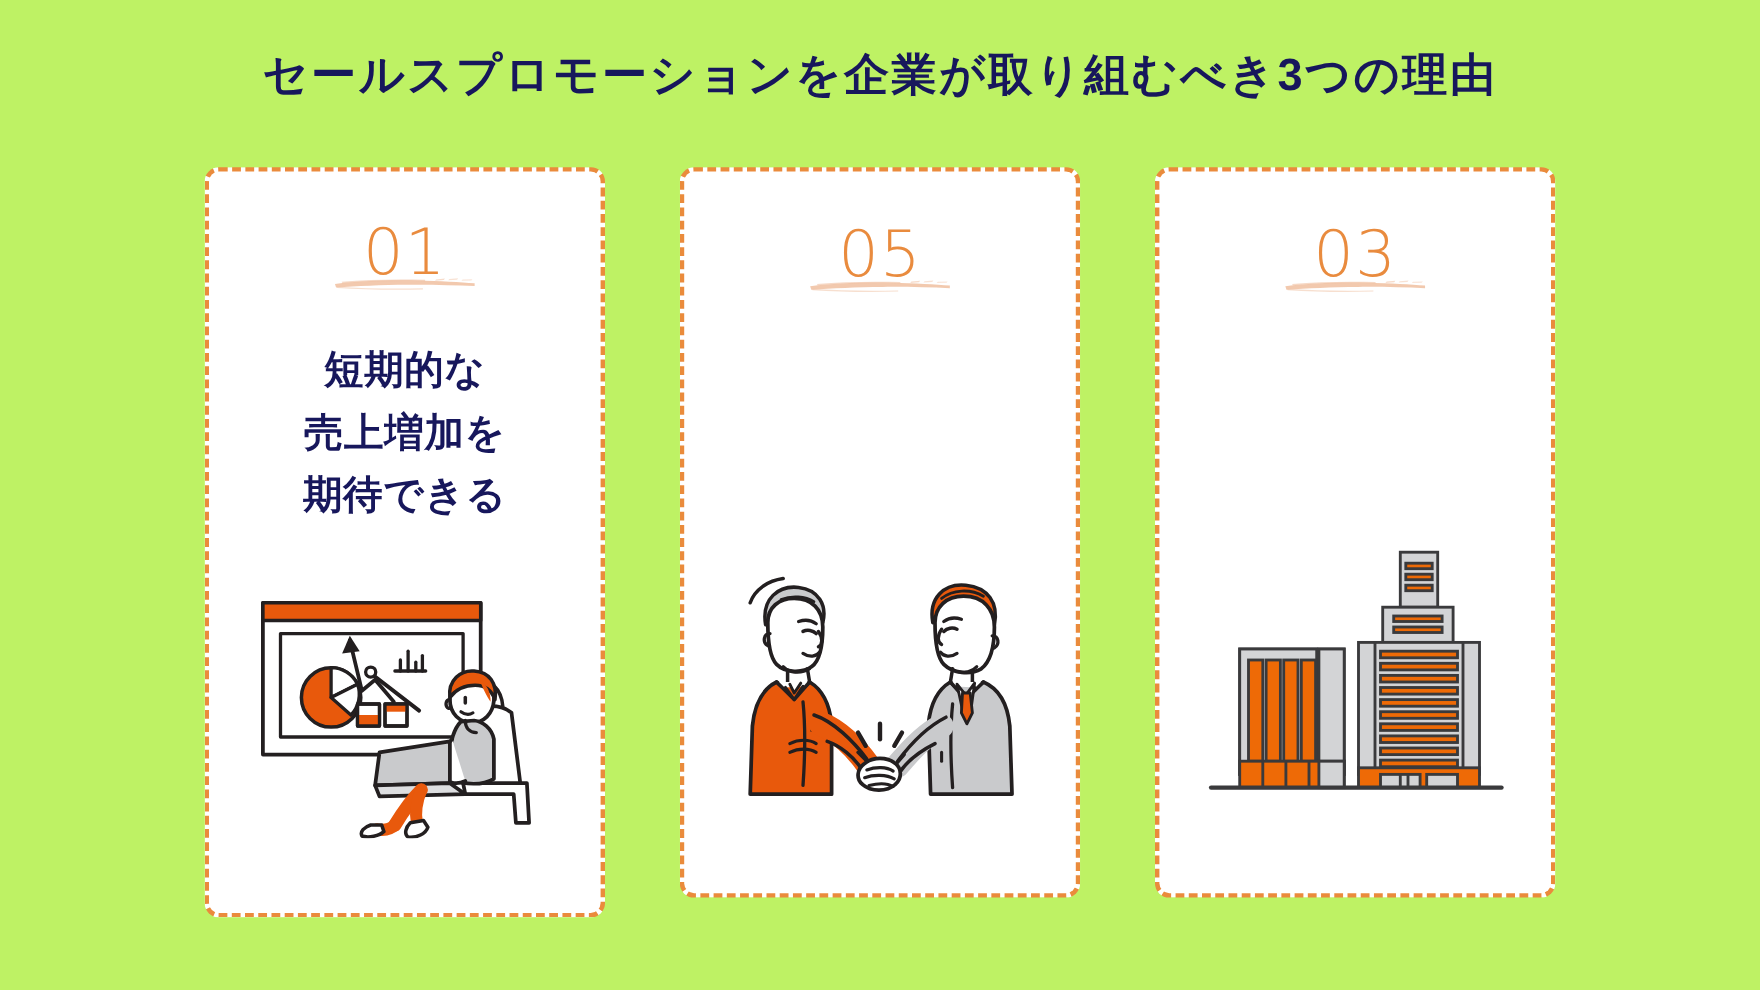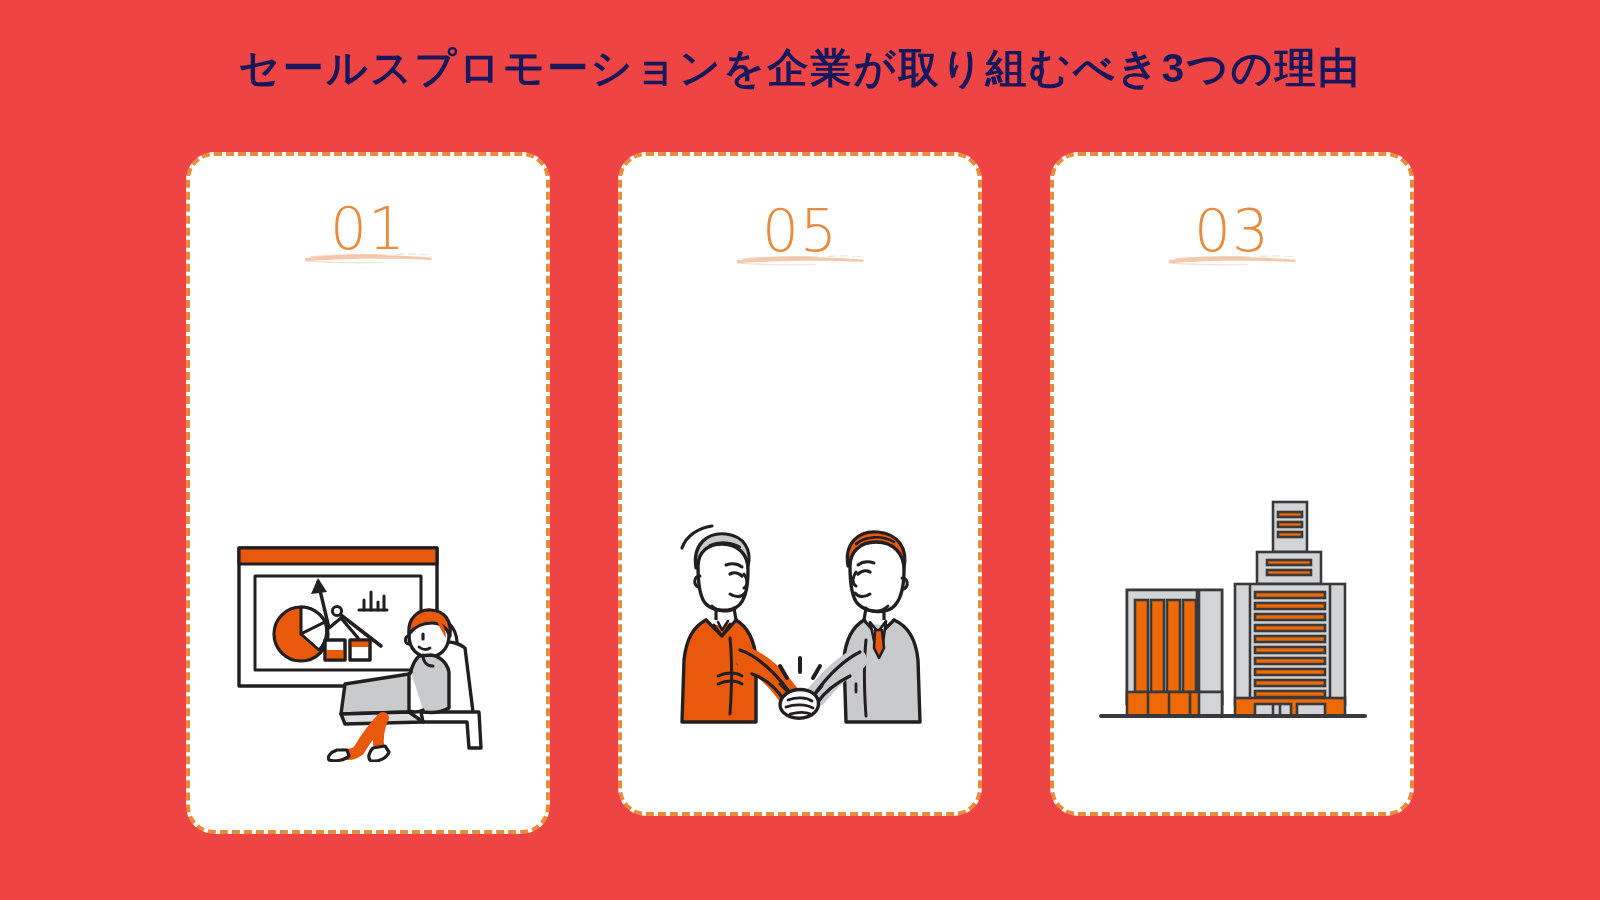--- a/index.html
+++ b/index.html
@@ -13,21 +13,21 @@
     overflow: hidden;
     background: #EFE8DE;
     font-family: "Liberation Sans", "DejaVu Sans", sans-serif;
     -webkit-font-smoothing: antialiased;
   }
 
   .slide {
     position: relative;
     width: 1600px;
     height: 900px;
-    background: #ef4444;
+    background: #bef264;
   }
 
   
   .title {
     position: absolute;
     left: 0;
     top: 44px;
     width: 1600px;
     text-align: center;
     color: #17175C;
@@ -48,21 +48,21 @@
     display: flex;
     justify-content: space-between;
     align-items: flex-start;
   }
 
   .card {
     position: relative;
     width: 364px;
     background: #FFFFFF;
     border: 4px dashed #EA8B3C;
-    border-radius: 28px;
+    border-radius: 13px;
     box-sizing: border-box;
     display: flex;
     flex-direction: column;
     align-items: center;
   }
 
   .card.c1 { height: 682px; }
   .card.c2 { height: 664px; }
   .card.c3 { height: 664px; gap: 33px; }
 
@@ -140,20 +140,23 @@
             <path d="M4 7.2 C26 4.4 52 3.4 78 4.0 C100 4.5 118 5.6 131 6.6 L131 9.0 C112 8.2 92 7.6 70 7.8 C46 8.0 24 9.0 5 10.3 Z" opacity="0.85"></path>
             <path d="M10 5.2 C34 3.2 60 2.6 86 3.4 L86 4.6 C60 4.0 34 4.6 11 6.4 Z" opacity="0.6"></path>
             <path d="M96 3.0 L104 2.2 L103 3.6 L95 4.2 Z" opacity="0.55"></path>
             <path d="M108 2.6 L116 2.0 L115 3.4 L107 3.8 Z" opacity="0.45"></path>
             <path d="M120 3.2 L129 2.8 L128 4.0 L119 4.3 Z" opacity="0.4"></path>
             <path d="M6 9.6 C30 11.2 58 11.6 84 11.0 L84 12.1 C58 12.8 30 12.4 6 10.8 Z" opacity="0.5"></path>
           </g>
         </svg>
       </div>
 
+      <div class="card-text">短期的な
+売上増加を
+期待できる</div>
 
       <div class="illus">
         <svg viewBox="0 0 270 240" aria-hidden="true">
           <g fill="none" stroke="#231F20" stroke-width="3.4" stroke-linecap="round" stroke-linejoin="round">
 
             <rect x="6" y="26" width="198" height="138" fill="#FFFFFF"></rect>
 
             <rect x="6" y="26" width="198" height="16" fill="#E8590C" stroke="#231F20" stroke-width="3.2"></rect>
 
             <rect x="22" y="54" width="166" height="94" fill="#FFFFFF" stroke="#231F20" stroke-width="3.0"></rect>

